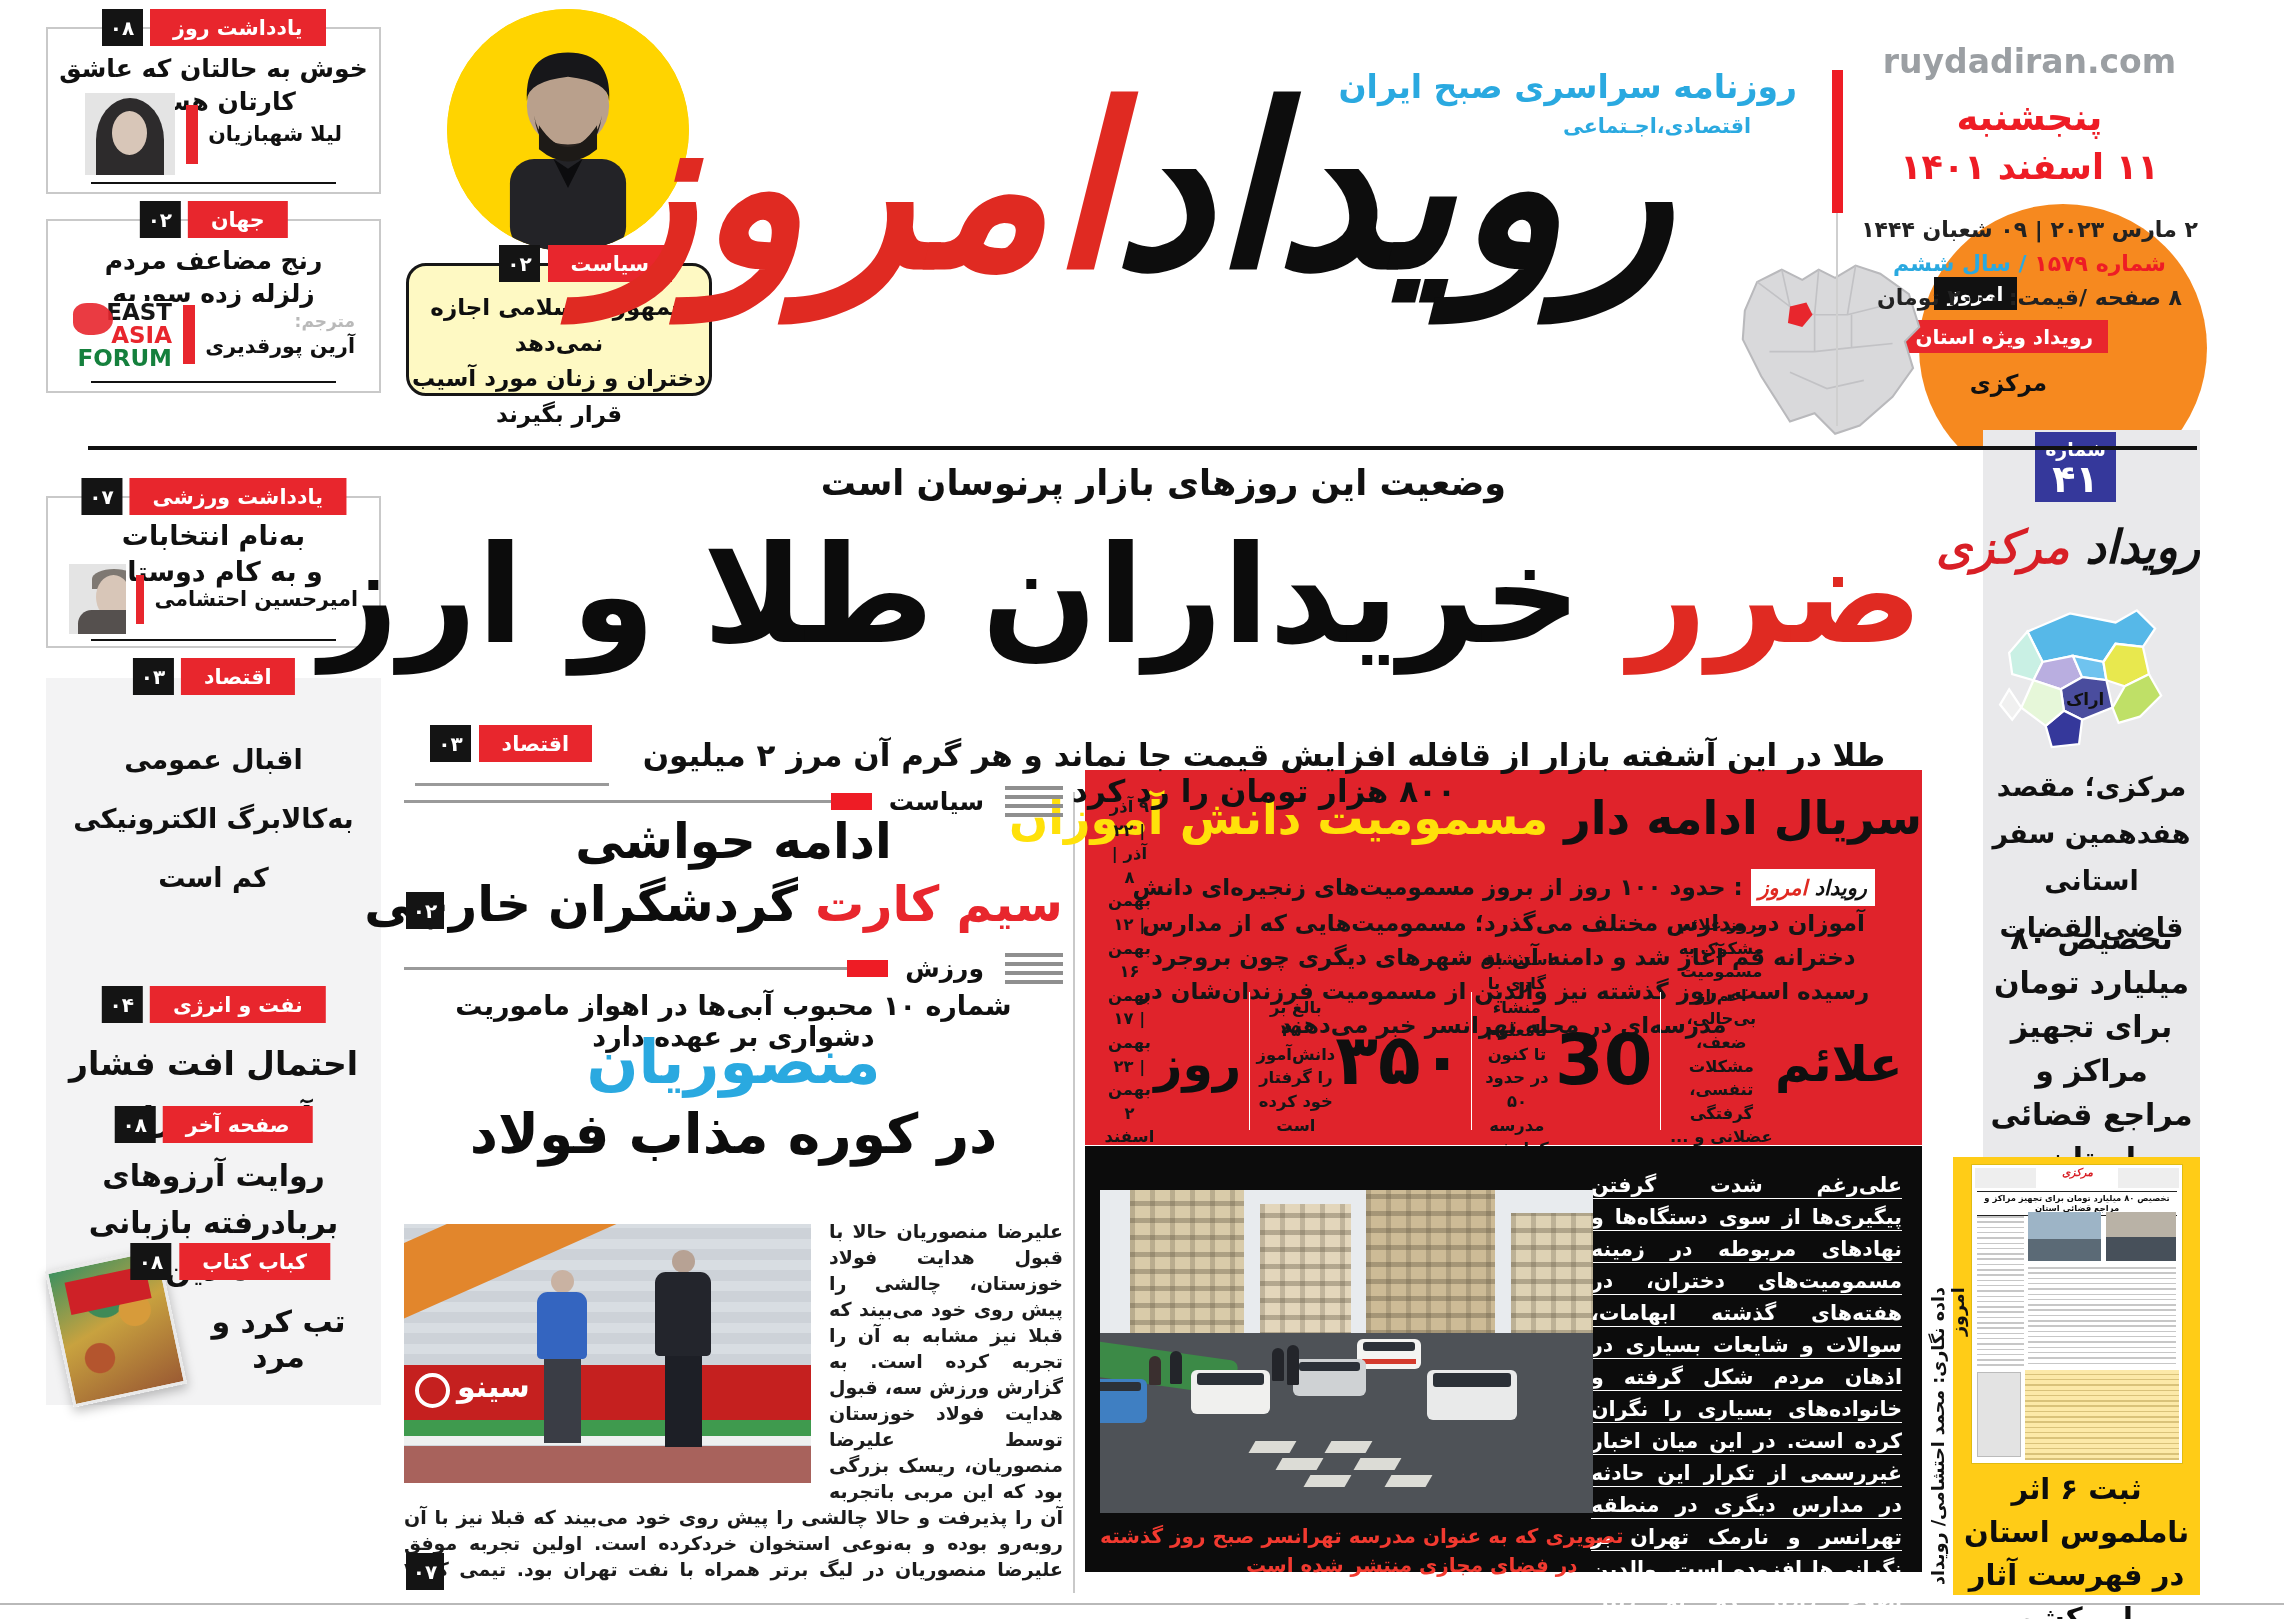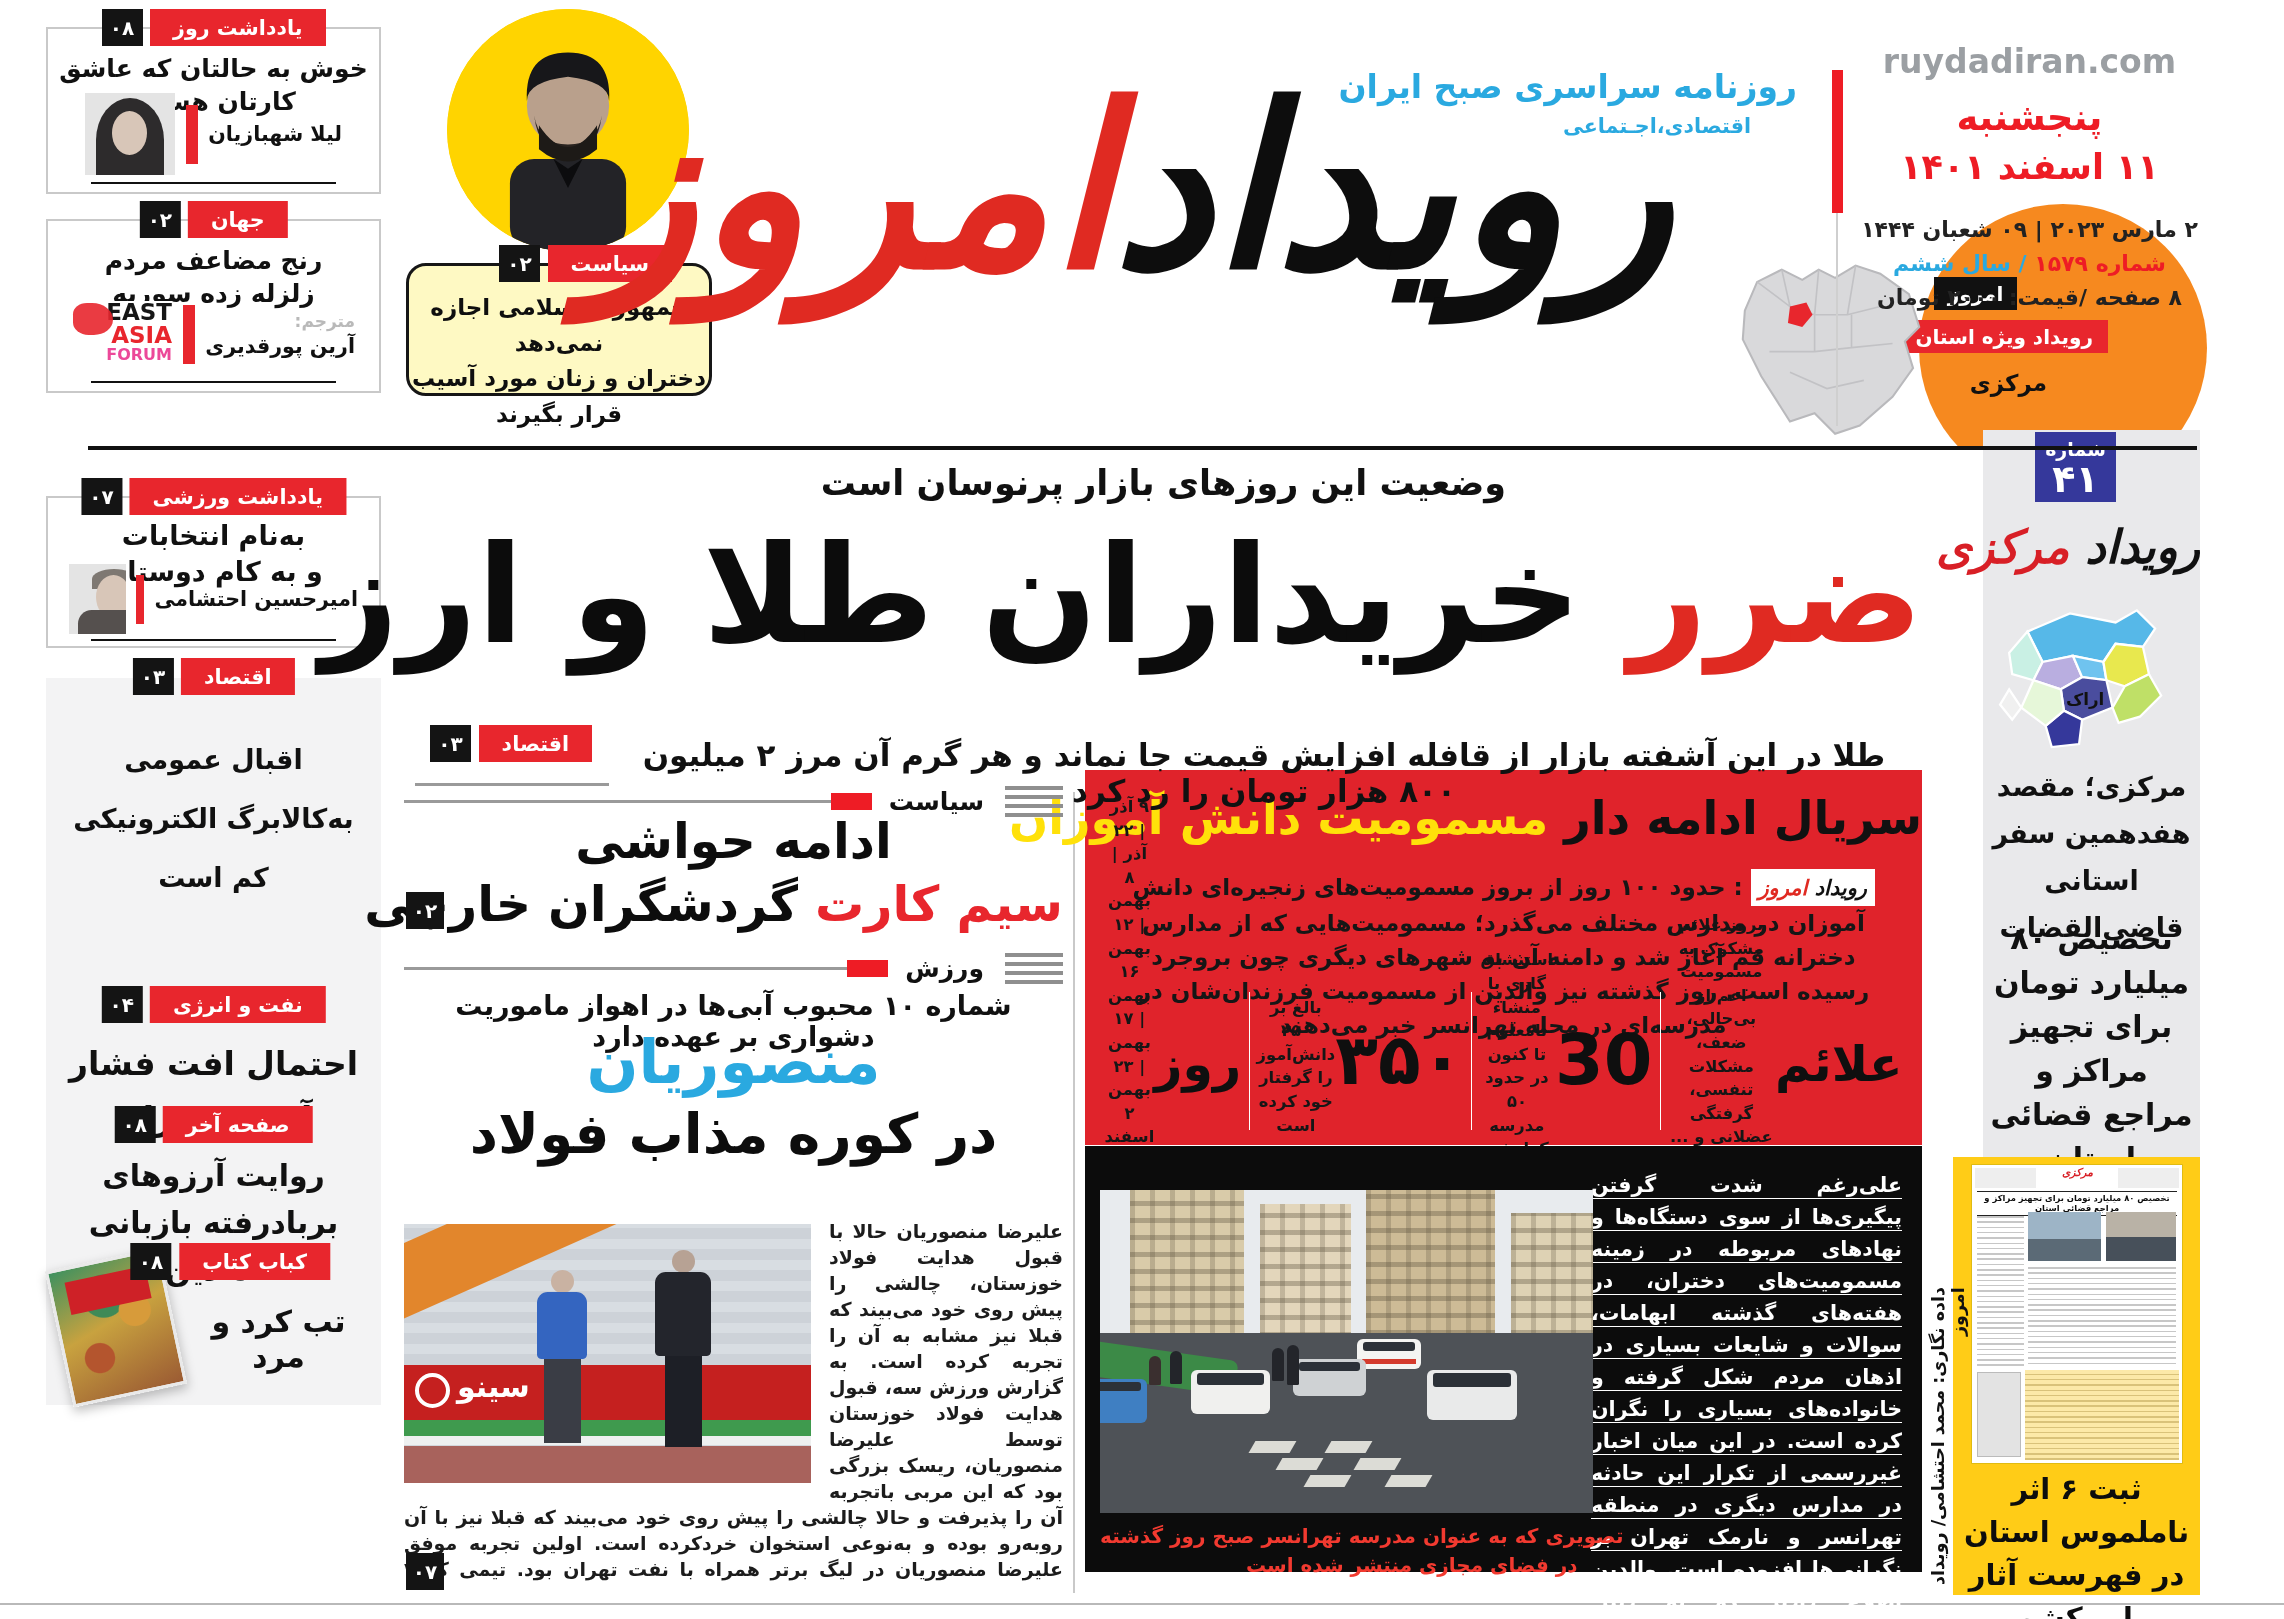--- a/index.html
+++ b/index.html
@@ -30,21 +30,21 @@
   .portrait{width:90px;height:82px;background:#e4e4e4;position:relative;overflow:hidden;}
   .hijab{position:absolute;inset:4.6px 10.7px -7.6px 10.7px;background:#2d2b2c;border-radius:50% 50% 0 0;}
   .face{position:absolute;top:18px;left:27px;width:35px;height:44px;background:#d8c6b8;border-radius:50%;}
   .hair{position:absolute;top:4.6px;left:23px;width:44px;height:20px;background:#7e7872;border-radius:50% 50% 0 0;}
   .suit{position:absolute;bottom:-4.6px;left:9px;width:72px;height:29px;background:#55504e;border-radius:13.7px 13.7px 0 0;}
   .sline{position:absolute;bottom:7.6px;left:43px;right:43px;border-top:2.3px solid #111;}
   .translab{font-size:17px;color:#b9b9b9;font-weight:700;text-align:left;}
   .eaf{width:100px;height:73px;position:relative;background:#fff;margin-top:7px;}
   .eaf .t1{font-weight:700;font-size:23px;color:#161616;font-family:"DejaVu Sans",sans-serif;line-height:1;}
   .eaf .t2{font-weight:700;font-size:23px;color:var(--red);line-height:1;}
-  .eaf .t3{font-weight:700;font-size:16px;color:#ec4899;line-height:1;}
+  .eaf .t3{font-weight:700;font-size:23px;color:#15803d;line-height:1;}
   .eaf .blob{position:absolute;top:1.5px;left:1.5px;width:40px;height:32px;background:var(--red);border-radius:40% 60% 55% 45%;opacity:.9;}
 
   
   #graybox{position:absolute;left:46px;top:678px;width:335px;height:727px;background:#f3f3f4;}
   #graybox .gtitle{position:absolute;left:15px;right:15px;text-align:center;font-weight:700;color:#111;letter-spacing:-0.4px;}
   .bookcover{position:absolute;left:12px;top:580px;width:116px;height:139px;background:
       radial-gradient(circle at 30% 70%,#b4552e 0 12%,transparent 13%),
       radial-gradient(circle at 70% 40%,#d79b3a 0 14%,transparent 15%),
       radial-gradient(circle at 45% 25%,#3f8a57 0 18%,transparent 19%),
       linear-gradient(160deg,#3f915f 0%,#c8a23f 45%,#9b5b33 100%);

